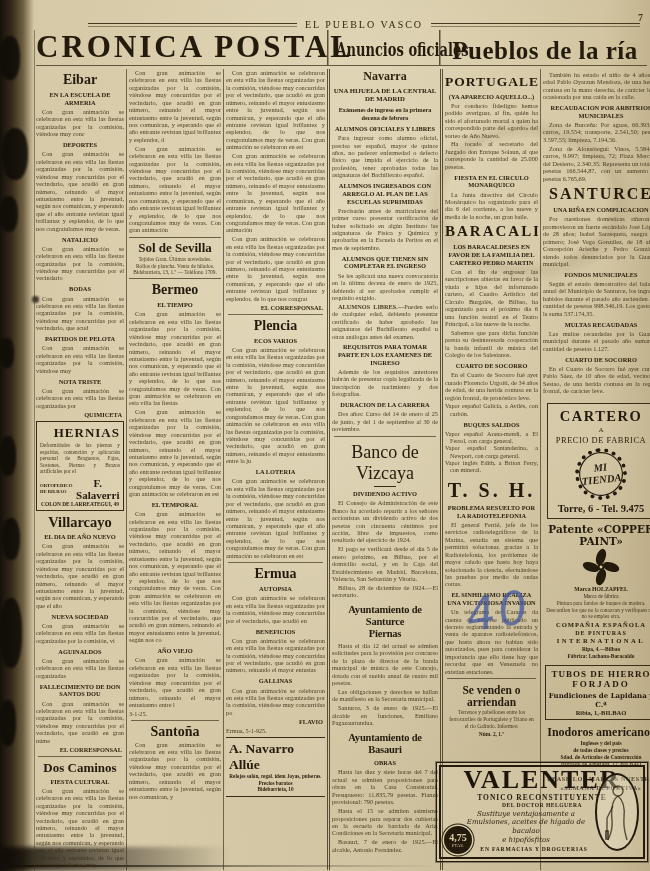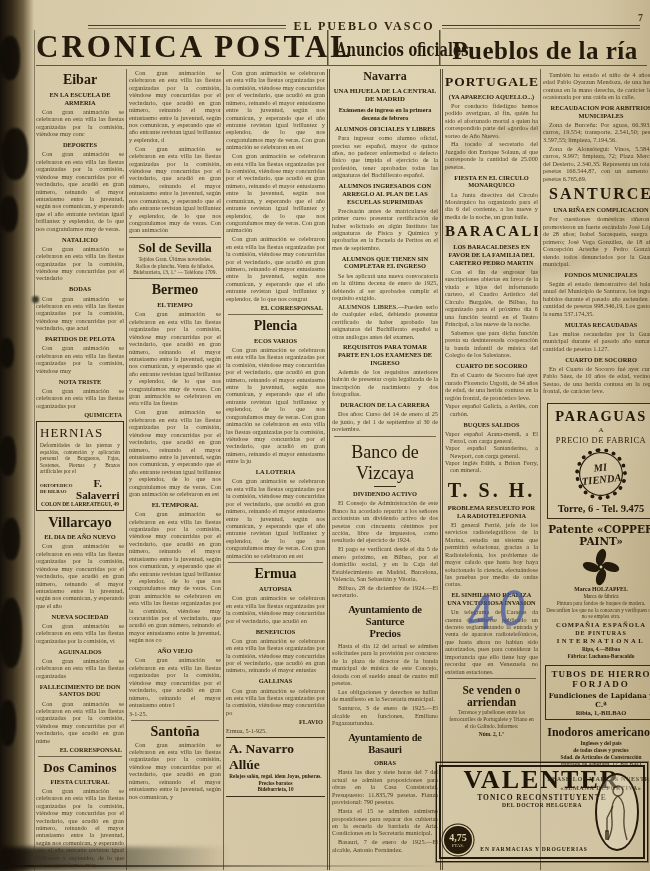--- a/index.html
+++ b/index.html
@@ -7,21 +7,21 @@
 body{font-family:"Liberation Serif",serif;background:#c9bb97}
 #page{position:absolute;inset:0;width:650px;height:871px;color:#3a2d18;
  background:
   radial-gradient(ellipse at 55% 35%, rgba(255,251,232,.30), transparent 62%),
   radial-gradient(ellipse at 80% 85%, rgba(120,100,60,.14), transparent 55%),
   linear-gradient(90deg,#a8987311 0,#d7caa8 7%,#d9cdab 55%,#d2c4a0 93%,#c4b590 100%),
   #d4c7a4;}
 
 .mast{position:absolute;top:19px;left:88px;right:10px;display:flex;align-items:center;gap:8px}
 .mline{flex:1;height:4px;border-top:1.2px solid #4a3a22;border-bottom:1px solid rgba(74,58,34,.55)}
-.mtitle{font-size:12px;font-weight:bold;letter-spacing:2px;white-space:nowrap;color:#33270f}
+.mtitle{font-size:10px;font-weight:normal;letter-spacing:2px;white-space:nowrap;color:#33270f}
 .pageno{position:absolute;top:12px;right:7px;font-size:10px;font-weight:bold;color:#4a3a22}
 
 .hdr{position:absolute;top:30px;left:36px;right:3px;height:36px;display:flex;align-items:flex-end;border-bottom:1.2px solid rgba(58,45,24,.75)}
 .h-cronica{width:289px;font-size:31px;font-weight:bold;letter-spacing:3px;text-align:center;color:#241b0c;white-space:nowrap}
 .h-anuncios{width:106px;font-size:14.5px;font-weight:bold;text-align:center;color:#241b0c;transform:scaleX(.9) scaleY(1.25);transform-origin:center bottom;padding-bottom:4px;font-family:"DejaVu Serif",serif;white-space:nowrap}
 .h-pueblos{flex:1;font-size:25px;font-weight:bold;letter-spacing:.5px;text-align:center;color:#241b0c;white-space:nowrap}
 .hvr{width:2px;align-self:stretch;border-left:1px solid rgba(58,45,24,.8);border-right:1px solid rgba(58,45,24,.4);margin:0 2px}
 
 .cols{position:absolute;top:69px;left:36px;height:801px;display:flex}
 .col{overflow:hidden;height:801px}
@@ -40,21 +40,21 @@
 .lead{font-weight:bold}
 
 .esc1{font-size:10px;font-weight:bold;text-align:center;margin-top:6px;color:#2d2210;line-height:1.15}
 .esc2{font-size:12px;font-weight:bold;text-align:center;color:#2d2210;margin-bottom:3px}
 .bsub{font-size:6.8px;font-weight:bold;text-align:center;line-height:1.25;margin:2px 0;color:#2d2210}
 .banco{font-size:18px;font-weight:normal;text-align:center;margin:5px 0 0;color:#241b0c}
 .brule{width:22px;border-top:1.5px solid #3a2d18;margin:2px auto 2px}
 .ayto{font-size:10.5px;font-weight:bold;text-align:center;letter-spacing:-.2px;margin-top:5px;color:#241b0c;line-height:1.15}
 
 .box{border:1px solid #3a2d18;padding:3px;margin:3px 0;background:rgba(255,250,230,.10)}
-.hern-t{font-size:13px;font-weight:normal;text-align:left;letter-spacing:1px;color:#241b0c}
+.hern-t{font-size:13px;font-weight:bold;text-align:right;letter-spacing:1px;color:#241b0c}
 .hern-b{font-size:5.3px;line-height:1.25;text-align:justify;margin:1.5px 0;color:rgba(62,48,24,.95)}
 .hern-row{display:flex;align-items:center;gap:3px}
 .hern-who{font-size:4.8px;font-weight:bold;line-height:1.2;color:#2d2210}
 .hern-name{font-size:11px;font-weight:bold;flex:1;text-align:center;color:#241b0c}
 .hern-a{font-size:5.4px;font-weight:bold;text-align:center;color:#2d2210}
 .solad{border-top:1px solid rgba(58,45,24,.7);border-bottom:1px solid rgba(58,45,24,.7);padding:2px 0;margin:3px 0}
 .sol-t{font-size:13px;font-weight:bold;text-align:center;color:#241b0c}
 .sol-l{font-size:5.4px;text-align:center;line-height:1.25;color:rgba(62,48,24,.95)}
 .nav-t{font-size:13.5px;font-weight:bold;color:#241b0c}
 .nav-l{font-size:5.2px;font-weight:bold;text-align:center;line-height:1.3;color:#2d2210}
@@ -255,21 +255,21 @@
       <div class="sh">DURACION DE LA CARRERA</div>
       <div class="p">Dos años: Curso del 14 de enero al 25 de junio, y del 1 de septiembre al 30 de noviembre.</div>
       <div class="hr"></div>
       <div class="banco">Banco de Vizcaya</div>
       <div class="brule"></div>
       <div class="sh">DIVIDENDO ACTIVO</div>
       <div class="p">El Consejo de Administración de este Banco ha acordado repartir a los señores accionistas un dividendo activo de dos pesetas con cincuenta céntimos por acción, libre de impuestos, como resultado del ejercicio de 1924.</div>
       <div class="p">El pago se verificará desde el día 5 de enero próximo, en Bilbao, por el domicilio social, y en la Caja del Establecimiento en Madrid, Barcelona, Valencia, San Sebastián y Vitoria.</div>
       <div class="p" style="text-indent:6px">Bilbao, 28 de diciembre de 1924.—El secretario.</div>
       <div class="ayto">Ayuntamiento de Santurce</div>
-      <div class="ayto" style="margin-top:0">Precios</div>
+      <div class="ayto" style="margin-top:0">Piernas</div>
       <div class="p" style="margin-top:2px">Hasta el día 12 del actual se admiten solicitudes para la provisión por concurso de la plaza de director de la banda municipal de música de este Concejo, dotada con el sueldo anual de cuatro mil pesetas.</div>
       <div class="p">Las obligaciones y derechos se hallan de manifiesto en la Secretaría municipal.</div>
       <div class="p">Santurce, 3 de enero de 1925.—El alcalde en funciones, Emiliano Pagazaurtundua.</div>
       <div class="ayto">Ayuntamiento de Basauri</div>
       <div class="sh">OBRAS</div>
       <div class="p">Hasta las diez y siete horas del 7 del actual se admiten proposiciones para obras en la Casa Consistorial. Presupuesto: 11.835,79 pesetas. Fianza provisional: 790 pesetas.</div>
       <div class="p">Hasta el 15 se admiten asimismo proposiciones para reparar dos cubiertas en la escuela de barriada de Ariz. Condiciones en la Secretaría municipal.</div>
       <div class="p">Basauri, 7 de enero de 1925.—El alcalde, Antonio Fernández.</div>
 
     </div>
@@ -316,21 +316,21 @@
       <div class="sh">UNA RIÑA EN COMPLICACION</div>
       <div class="p">Por cuestiones domésticas riñeron y promovieron un fuerte escándalo José López, de 28 años; Isabel Sarasqueta, suegra del primero; José Vega González, de 18 años; Concepción Arteche y Pedro González, siendo todos denunciados por la Guardia municipal.</div>
       <div class="sh">FONDOS MUNICIPALES</div>
       <div class="p">Según el estado demostrativo del balance anual del Municipio de Santurce, los ingresos habidos durante el pasado año ascienden a la cantidad de pesetas 998.346,19. Los gastos, a la suma 537.174,35.</div>
       <div class="sh">MULTAS RECAUDADAS</div>
       <div class="p">Las multas recaudadas por la Guardia municipal durante el pasado año suman la cantidad de pesetas 1.127.</div>
       <div class="sh">CUARTO DE SOCORRO</div>
       <div class="p">En el Cuarto de Socorro fué ayer curado Pablo Sáez, de 10 años de edad, vecino de Sestao, de una herida contusa en la región frontal, de carácter leve.</div>
 
       <div class="box" style="border-width:1.5px;margin:8px 4px 4px;padding:4px 3px">
-        <div class="par-t">PARAGUAS</div>
+        <div class="par-t">CARTERO</div>
         <div class="par-a">A</div>
         <div class="par-l">PRECIO DE FABRICA</div>
         <div class="gear">
           <span>MI</span>
           <span>TIENDA</span>
         </div>
         <div class="par-ad">Torre, 6 - Tel. 9.475</div>
       </div>
 
       <div class="cop-pat">Patente «COPPER PAINT»</div>
@@ -372,20 +372,25 @@
         <div>LEASE LOS MARTES NUESTRA</div>
         <div>«SEMANA DEPORTIVA»</div>
       </div>
     </div>
   </div>
 
   <div class="valenter">
     <div class="val-t">VALENTER</div>
     <div class="val-s1">TONICO RECONSTITUYENTE</div>
     <div class="val-s2">DEL DOCTOR HELGUERA</div>
+    <div class="val-scr">
+      <div>Sustituye ventajosamente a</div>
+      <div>Emulsiones, aceites de hígado de bacalao</div>
+      <div>e hipofósfitos</div>
+    </div>
     <div class="val-price">
       <b>4,75</b>
       <i>PTAS.</i>
     </div>
     <div class="val-oval">
       <svg width="34" height="64" viewBox="0 0 34 64">
         <g fill="none" stroke="rgba(45,34,16,.75)" stroke-width="1.4">
           <circle cx="18" cy="11" r="5"></circle>
           <path d="M18 16 C12 20 11 30 12 40 C13 50 10 56 8 60 M18 16 C23 20 25 28 24 38 C23 48 26 56 27 60"></path>
           <path d="M13 26 L7 38 M7 38 L7 52"></path>

